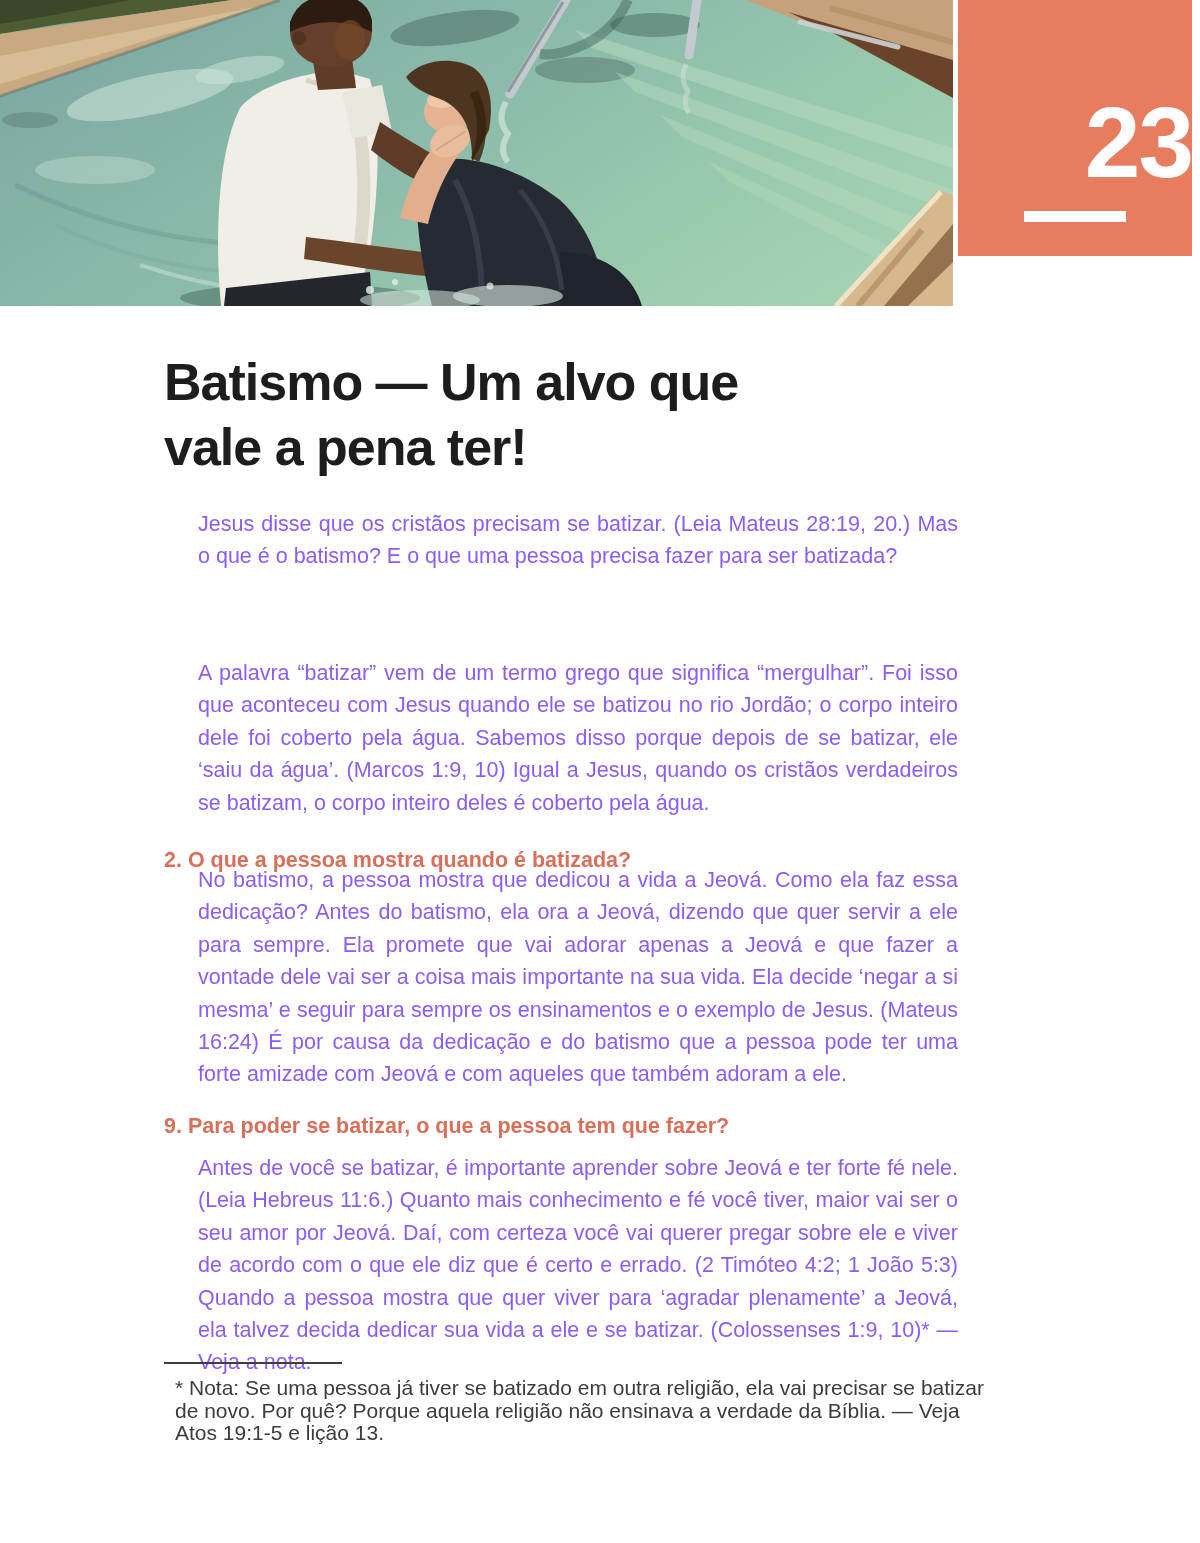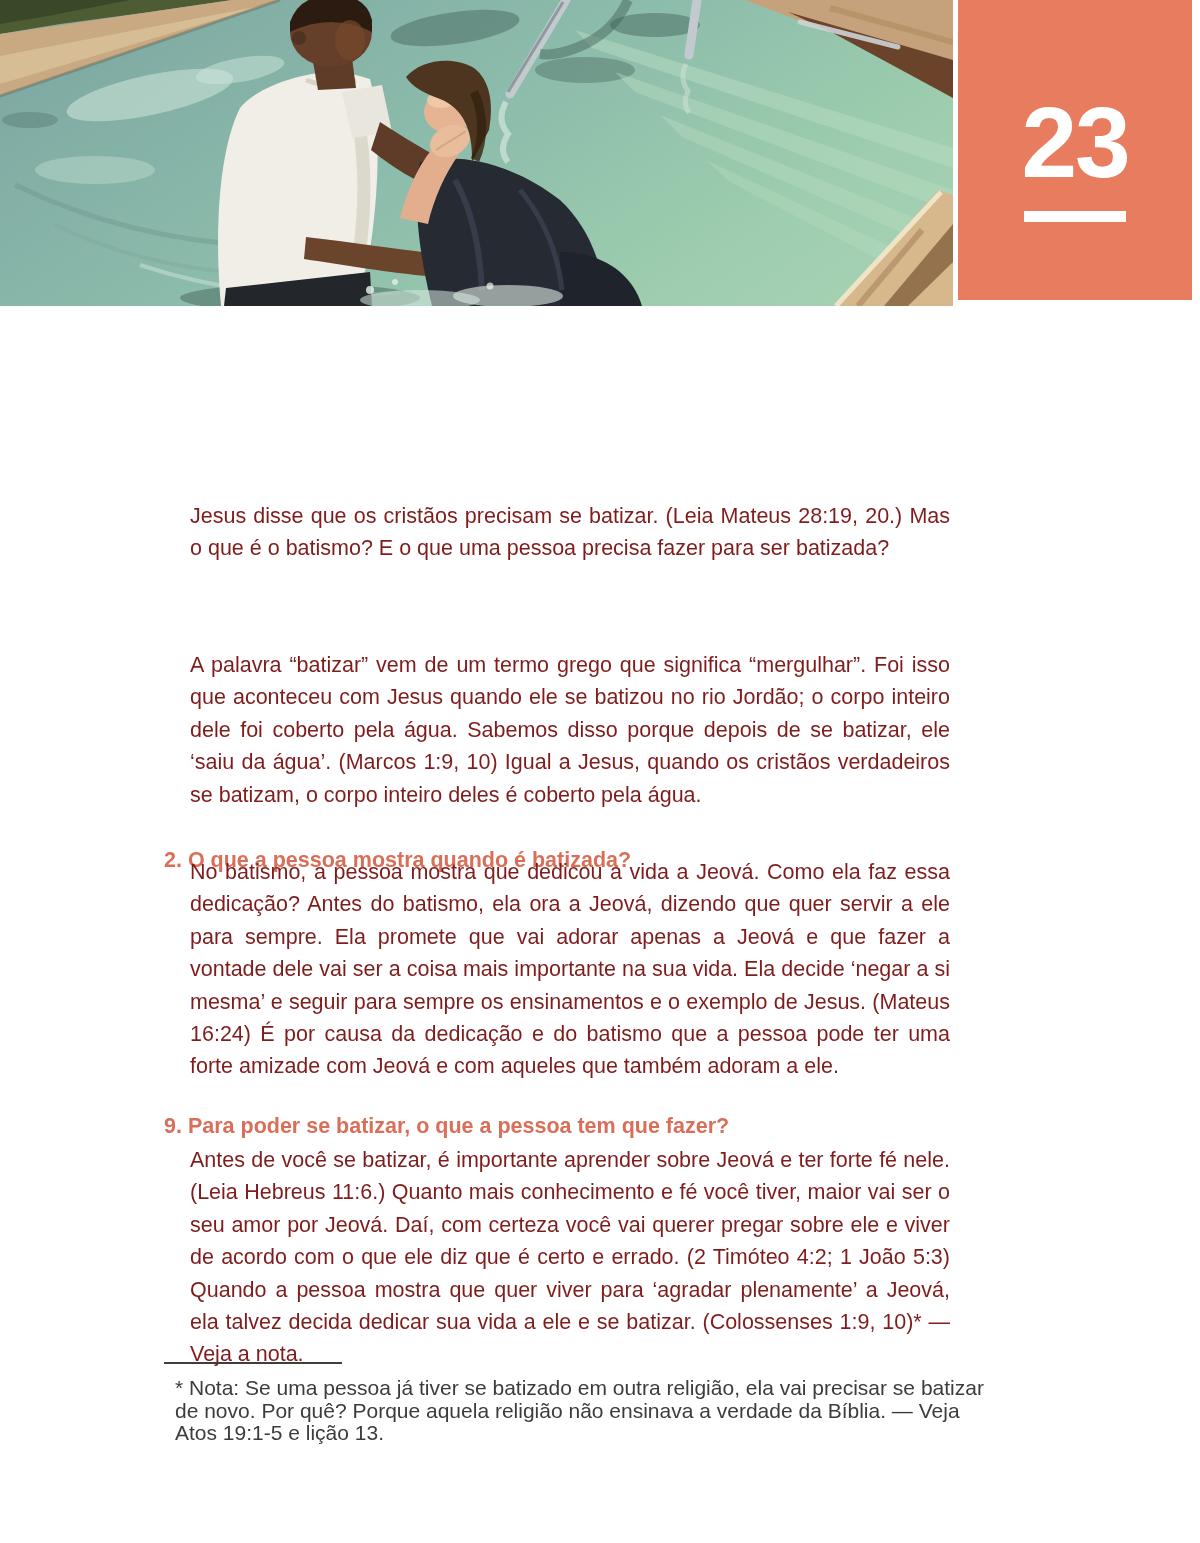--- a/index.html
+++ b/index.html
@@ -4,35 +4,35 @@
 <style>
   html,body{margin:0;padding:0;background:#ffffff;}
   .page{
     position:relative;width:1200px;height:1543px;background:#ffffff;
     font-family:"Liberation Sans",sans-serif;overflow:hidden;
   }
   
   .hero-photo{position:absolute;left:0;top:0;width:953px;height:306px;}
   .hero-photo svg{display:block;width:100%;height:100%;}
   .lesson-badge{
-    position:absolute;left:958px;top:0;width:234px;height:300px;
-    background:#e87c5e;text-align:center;
+    position:absolute;left:958px;top:0;width:234px;height:256px;
+    background:#e87c5e;text-align:right;
   }
   .lesson-number{
     padding-top:92px;margin:0;font-size:100px;line-height:1;font-weight:700;color:#ffffff;
     letter-spacing:-2px;
   }
   .lesson-underline{width:102px;height:11px;background:#ffffff;margin:19px auto 0 auto;}
   
   .title{
     position:absolute;left:164px;top:350px;margin:0;max-width:650px;
     font-size:52px;line-height:65px;font-weight:700;color:#1d1d1d;letter-spacing:-1px;
   }
   .bodytext{
-    margin:0;font-size:21.5px;line-height:32.4px;color:#7f1d1d;
+    margin:8px;font-size:21.5px;line-height:32.4px;color:#8b5cf6;
     text-align:justify;width:760px;position:absolute;left:190px;
   }
   .intro{top:500px;}
   .sec-heading{
     position:absolute;left:164px;margin:0;width:800px;
     font-size:21.5px;line-height:32px;font-weight:700;color:#d96f58;
   }
   .h1{top:615px;} .p1{top:649px;}
   .h2{top:844px;} .p2{top:856px;}
   .h3{top:1110px;} .p3{top:1144px;}
@@ -151,20 +151,21 @@
         <circle cx="490" cy="286" r="3.5" fill="#eef7f1" opacity="0.7"></circle>
       </g>
     </svg>
   </div>
 
   <div class="lesson-badge">
     <div class="lesson-number">23</div>
     <div class="lesson-underline"></div>
   </div>
 
+  <h1 class="title">Batismo — Um alvo que vale a pena ter!</h1>
 
   <p class="bodytext intro">Jesus disse que os cristãos precisam se batizar. (Leia Mateus 28:19, 20.) Mas o que é o batismo? E o que uma pessoa precisa fazer para ser batizada?</p>
 
   <p class="bodytext p1"><span>A palavra “batizar” vem de um termo grego que significa “mergulhar”. Foi isso que aconteceu com Jesus quando ele se batizou no rio Jordão; o corpo inteiro dele foi coberto pela água. Sabemos disso porque depois de se batizar, ele </span><span class="b">‘saiu da água’.</span><span> (Marcos 1:9, 10) Igual a Jesus, quando os cristãos verdadeiros se batizam, o corpo inteiro deles é coberto pela água.</span></p>
 
   <h2 class="sec-heading h2">2. O que a pessoa mostra quando é batizada?</h2>
   <p class="bodytext p2"><span>No batismo, a pessoa mostra que dedicou a vida a Jeová. Como ela faz essa dedicação? Antes do batismo, ela ora a Jeová, dizendo que quer servir a ele para sempre. Ela promete que vai adorar apenas a Jeová e que fazer a vontade dele vai ser a coisa mais importante na sua vida. Ela decide </span><span class="b">‘negar a si mesma’ e seguir para sempre</span><span> os ensinamentos e o exemplo de Jesus. (Mateus 16:24) É por causa da dedicação e do batismo que a pessoa pode ter uma forte amizade com Jeová e com aqueles que também adoram a ele.</span></p>
 
   <h2 class="sec-heading h3">9. Para poder se batizar, o que a pessoa tem que fazer?</h2>
   <p class="bodytext p3"><span>Antes de você se batizar, é importante aprender sobre Jeová e ter forte fé nele. (Leia Hebreus 11:6.) Quanto mais conhecimento e fé você tiver, maior vai ser o seu amor por Jeová. Daí, com certeza você vai querer pregar sobre ele e viver de acordo com o que ele diz que é certo e errado. (2 Timóteo 4:2; 1 João 5:3) Quando a pessoa </span><span class="b">mostra que quer viver para ‘agradar plenamente’</span><span> a Jeová, ela talvez decida dedicar sua vida a ele e se batizar. (Colossenses 1:9, 10)* — Veja a nota.</span></p>

